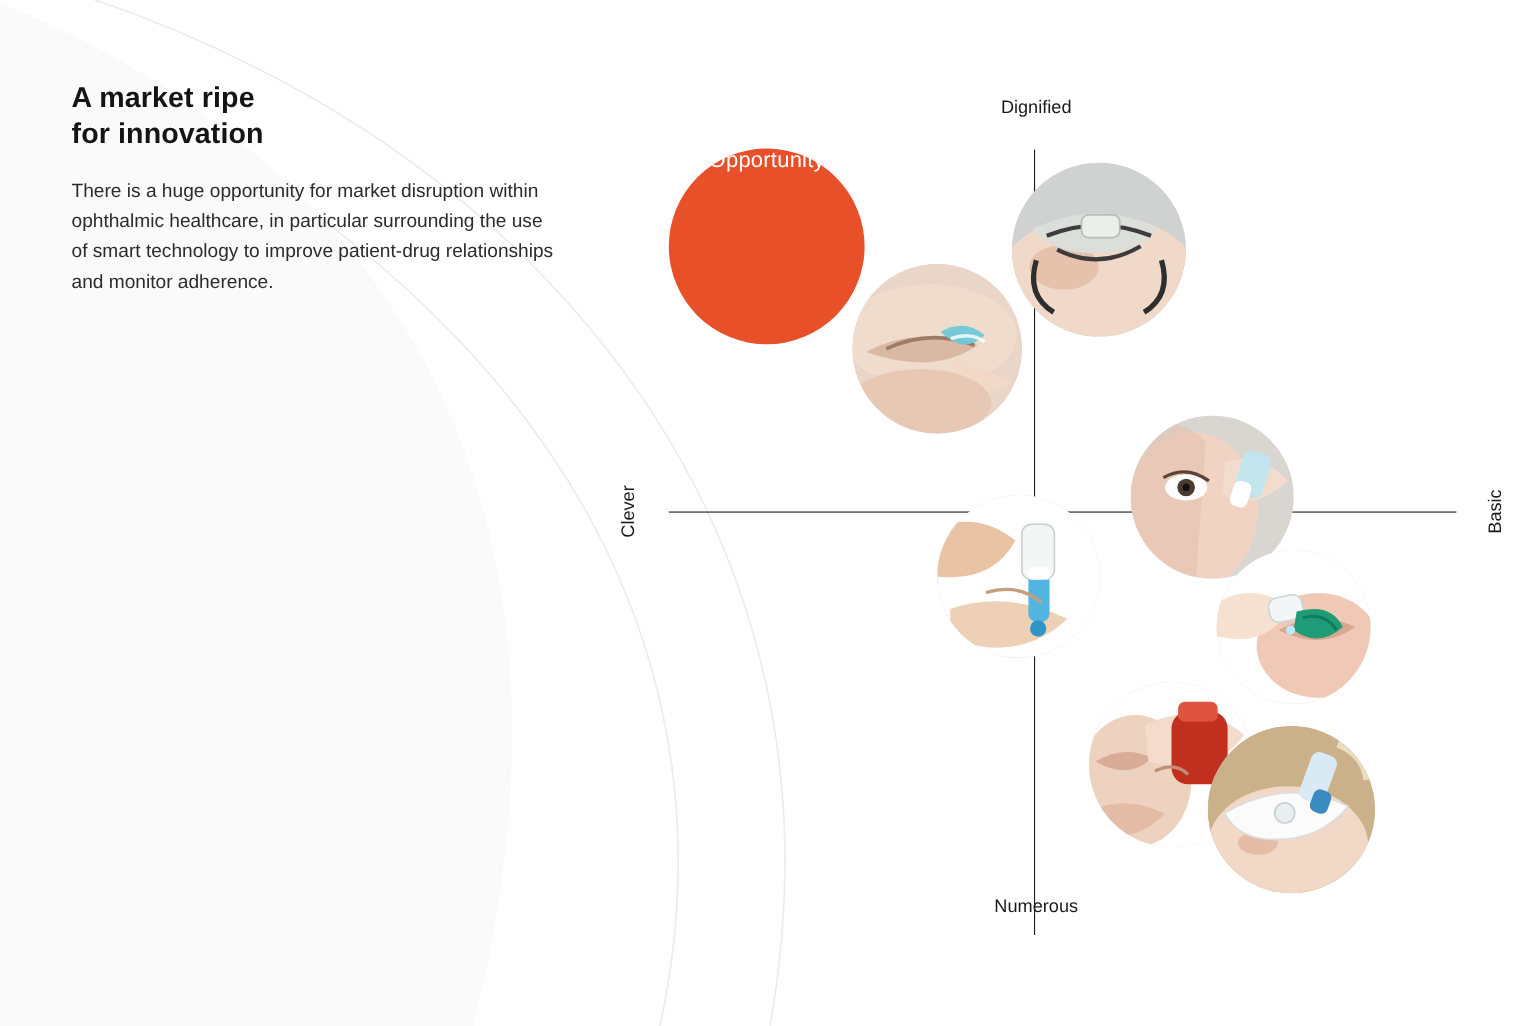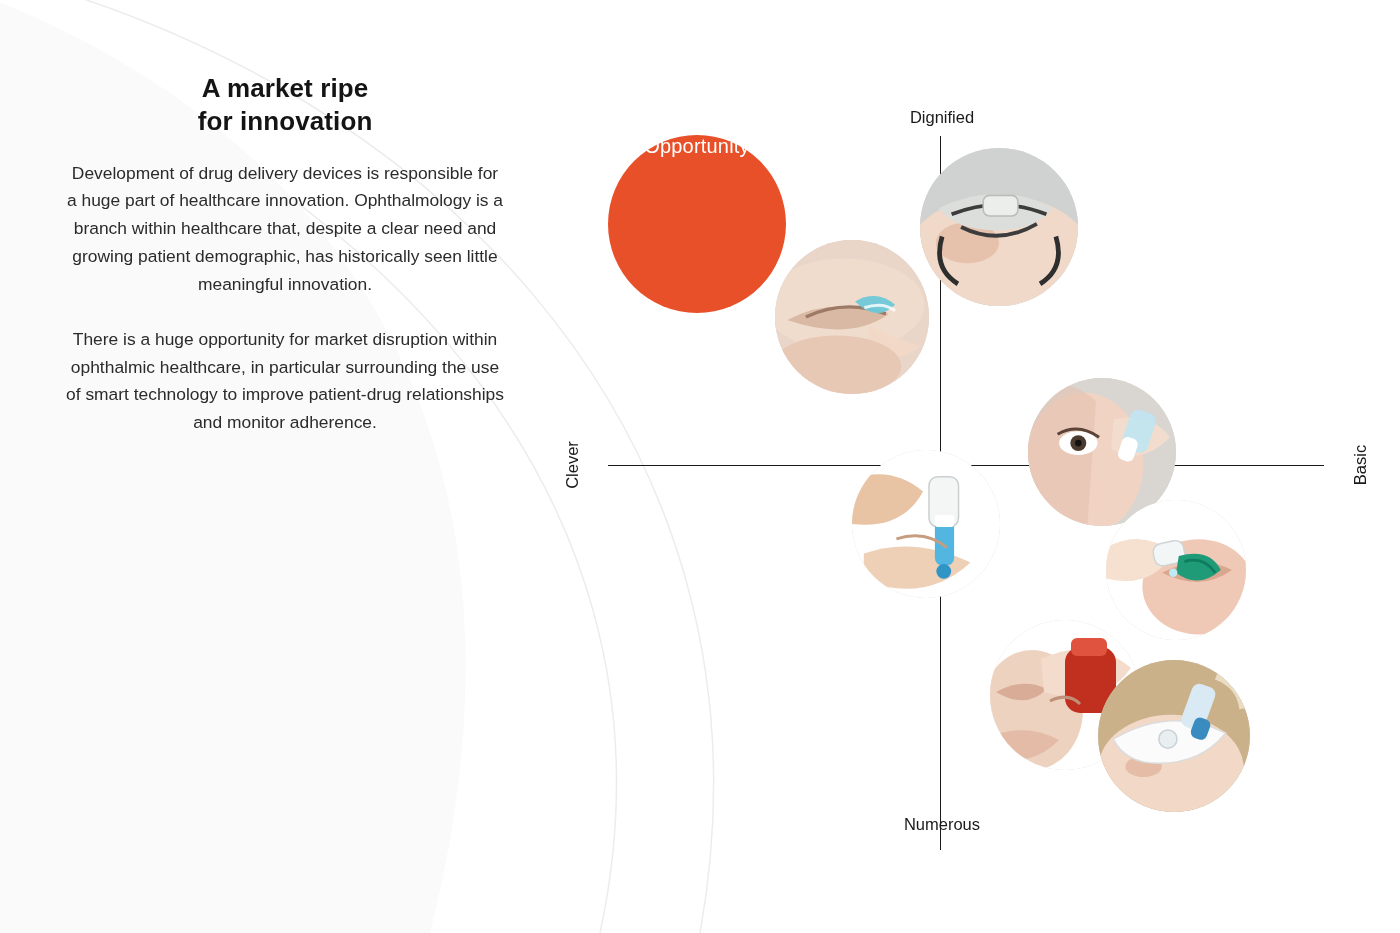--- a/index.html
+++ b/index.html
@@ -25,21 +25,20 @@
     z-index: 0;
   }
 
   
   .left-col {
     position: absolute;
     left: 65px;
     top: 72px;
     width: 440px;
     z-index: 2;
-    text-align: center;
   }
   .headline {
     font-size: 26px;
     font-weight: bold;
     line-height: 1.26;
     letter-spacing: 0.1px;
     margin: 0 0 22px 0;
     color: #141414;
     white-space: pre-line;
   }
@@ -75,21 +74,21 @@
     width: 716px;
     height: 1.4px;
     background: #1a1a1a;
   }
   .axis-label {
     position: absolute;
     font-size: 16.5px;
     color: #1a1a1a;
     white-space: nowrap;
   }
-  .lbl-top    { left: 340px; top: 48px; transform: translateX(-50%); left: 382px; text-align: right; }
+  .lbl-top    { left: 340px; top: 29px; transform: translateX(-50%); left: 382px; text-align: right; }
   .lbl-bottom { left: 382px; top: 755px; transform: translateX(-50%); }
   .lbl-left   { left: 12px; top: 405px; transform: translate(-50%, -50%) rotate(-90deg); }
   .lbl-right  { left: 800px; top: 405px; transform: translate(-50%, -50%) rotate(-90deg); }
 
   
   .opportunity {
     position: absolute;
     left: 48px;
     top: 75px;
     width: 178px;
@@ -119,21 +118,20 @@
   <g fill="none" stroke="#ececec" stroke-width="1.5">
     <path d="M -60 -40 C 420 60, 790 430, 700 933"></path>
     <path d="M -120 0 C 330 130, 700 470, 600 933"></path>
   </g>
   <path d="M -200 -60 C 330 60, 560 420, 430 933 L -200 933 Z" fill="#fafafa" stroke="none"></path>
 </svg>
 
 <div class="left-col">
   <h1 class="headline">A market ripe
 for innovation</h1>
-  <p class="para">Development of drug delivery devices is responsible for a huge part of healthcare innovation. Ophthalmology is a branch within healthcare that, despite a clear need and growing patient demographic, has historically seen little meaningful innovation.</p>
   <p class="para">There is a huge opportunity for market disruption within ophthalmic healthcare, in particular surrounding the use of smart technology to improve patient-drug relationships and monitor adherence.</p>
 </div>
 
 <div class="matrix">
 
   <div class="axis-v"></div>
   <div class="axis-h"></div>
 
   <div class="axis-label lbl-top">Dignified</div>
   <div class="axis-label lbl-bottom">Numerous</div>

